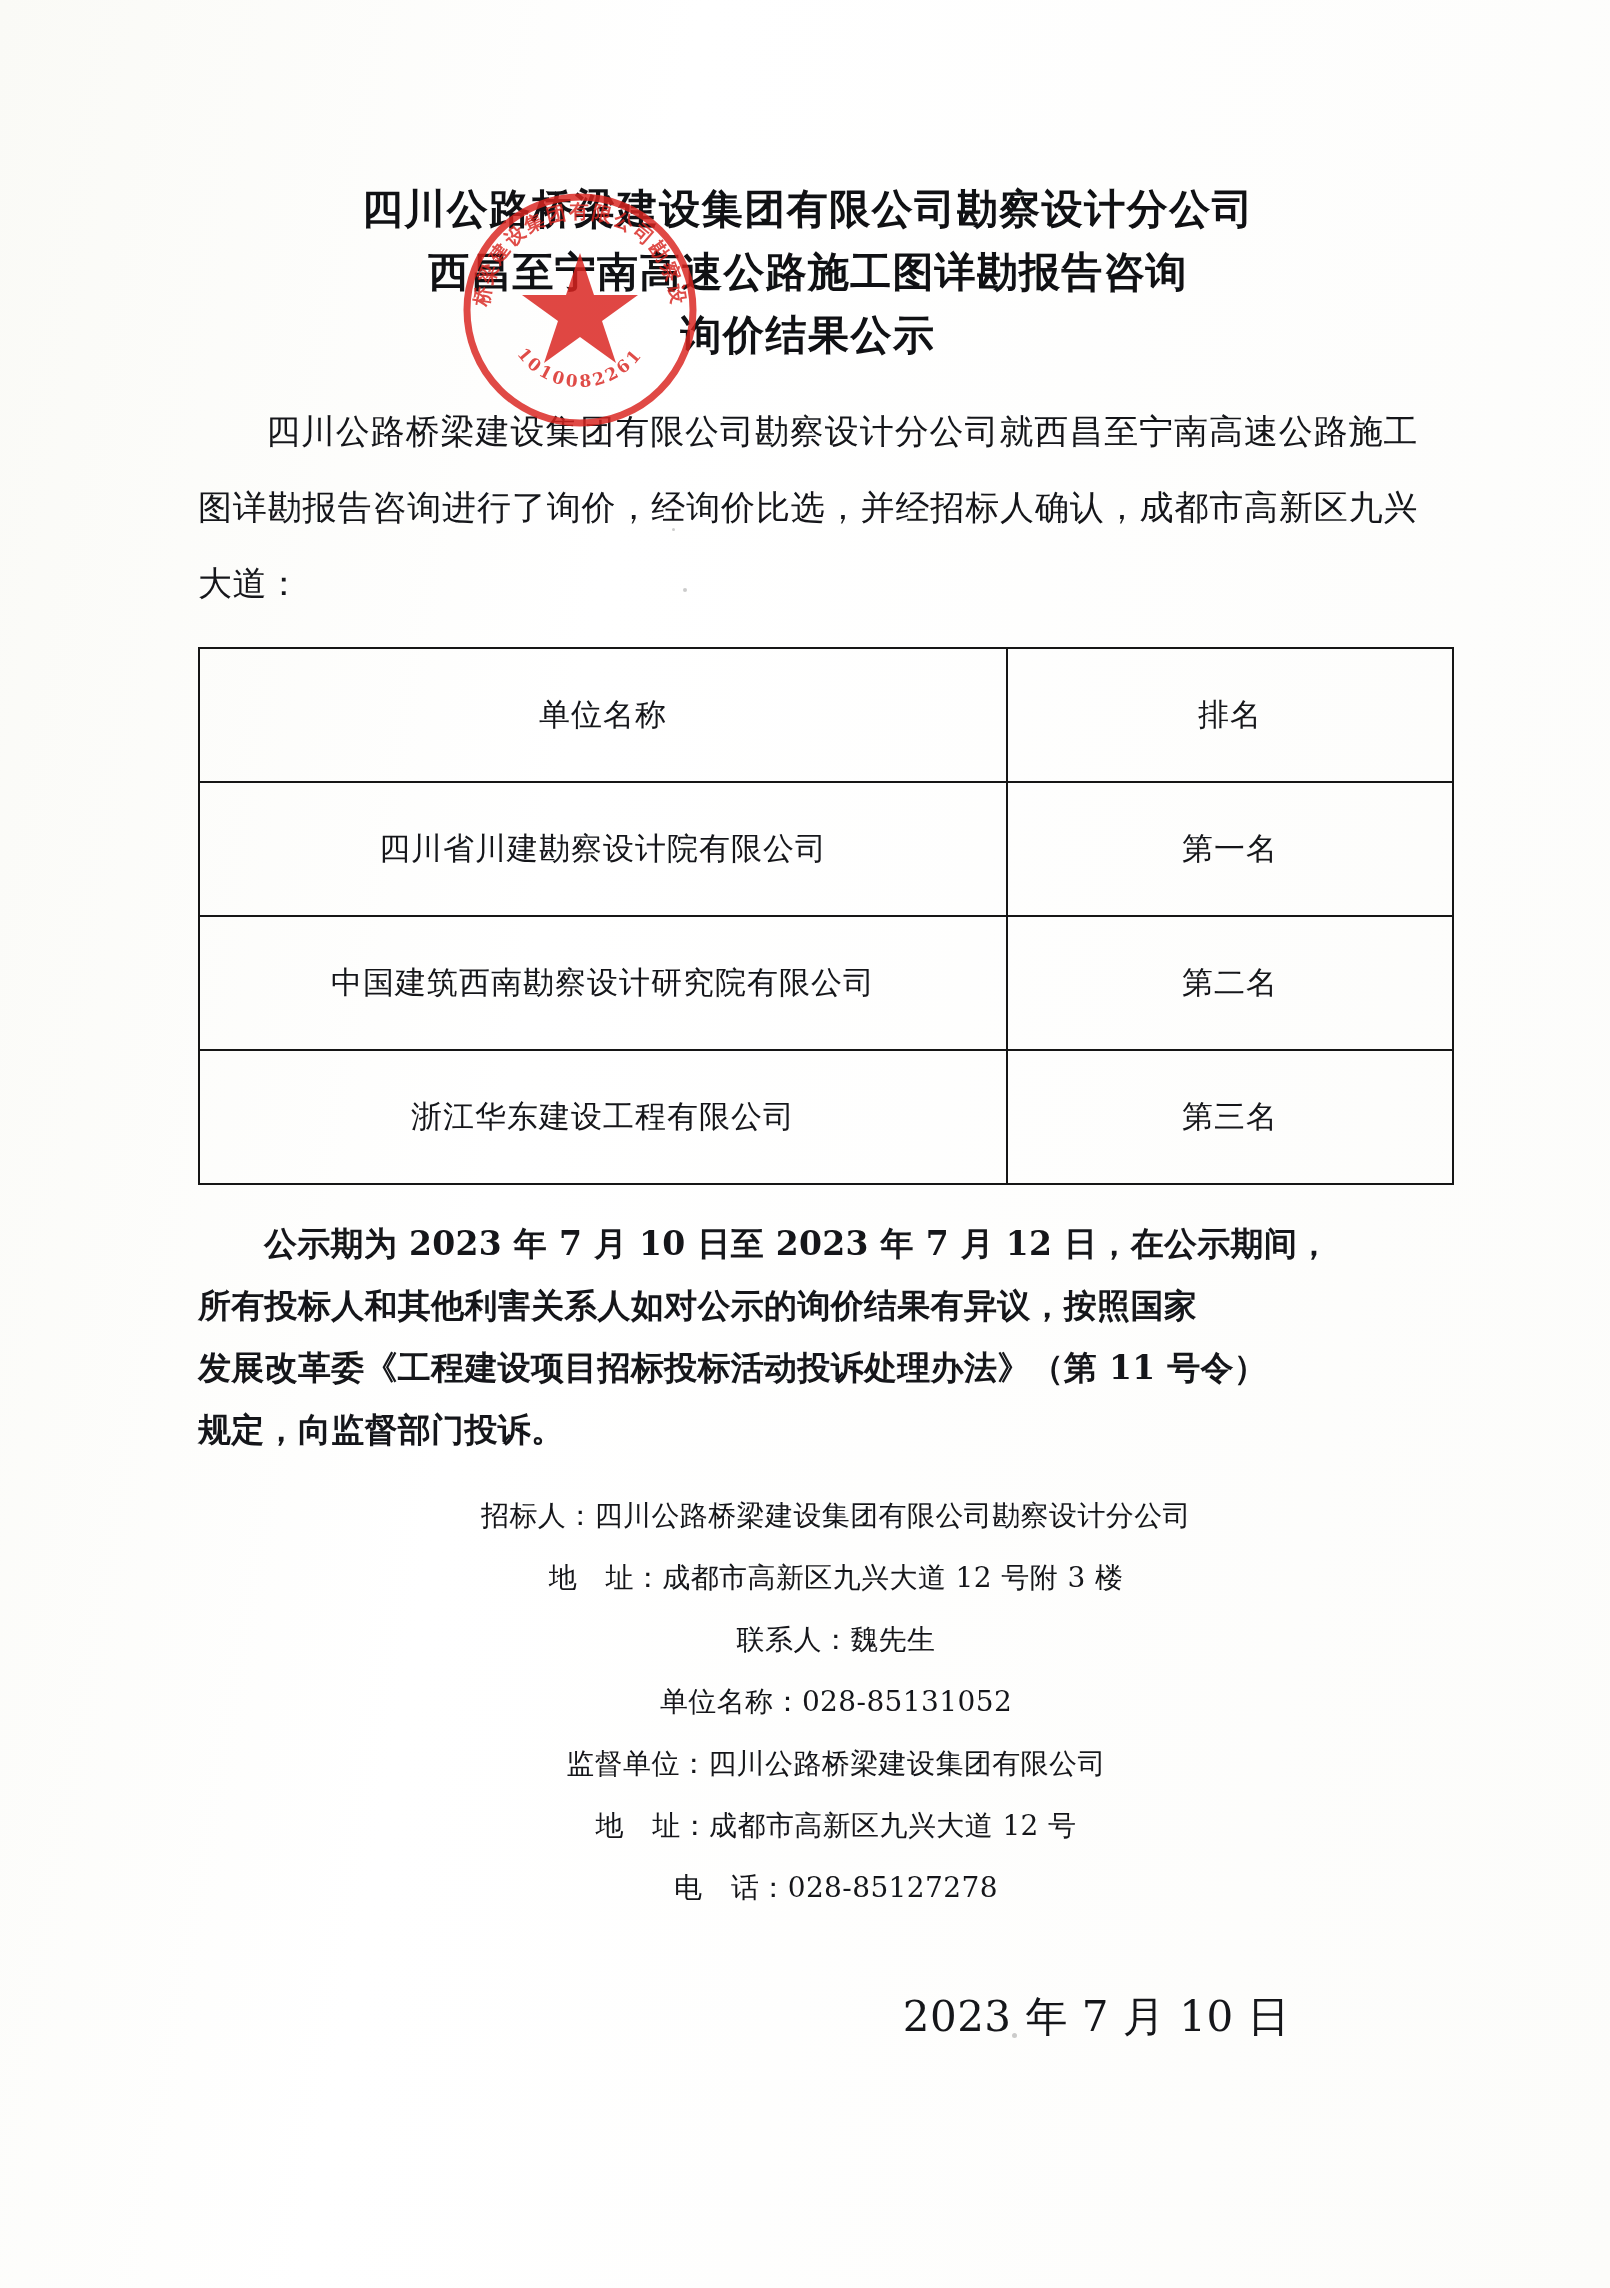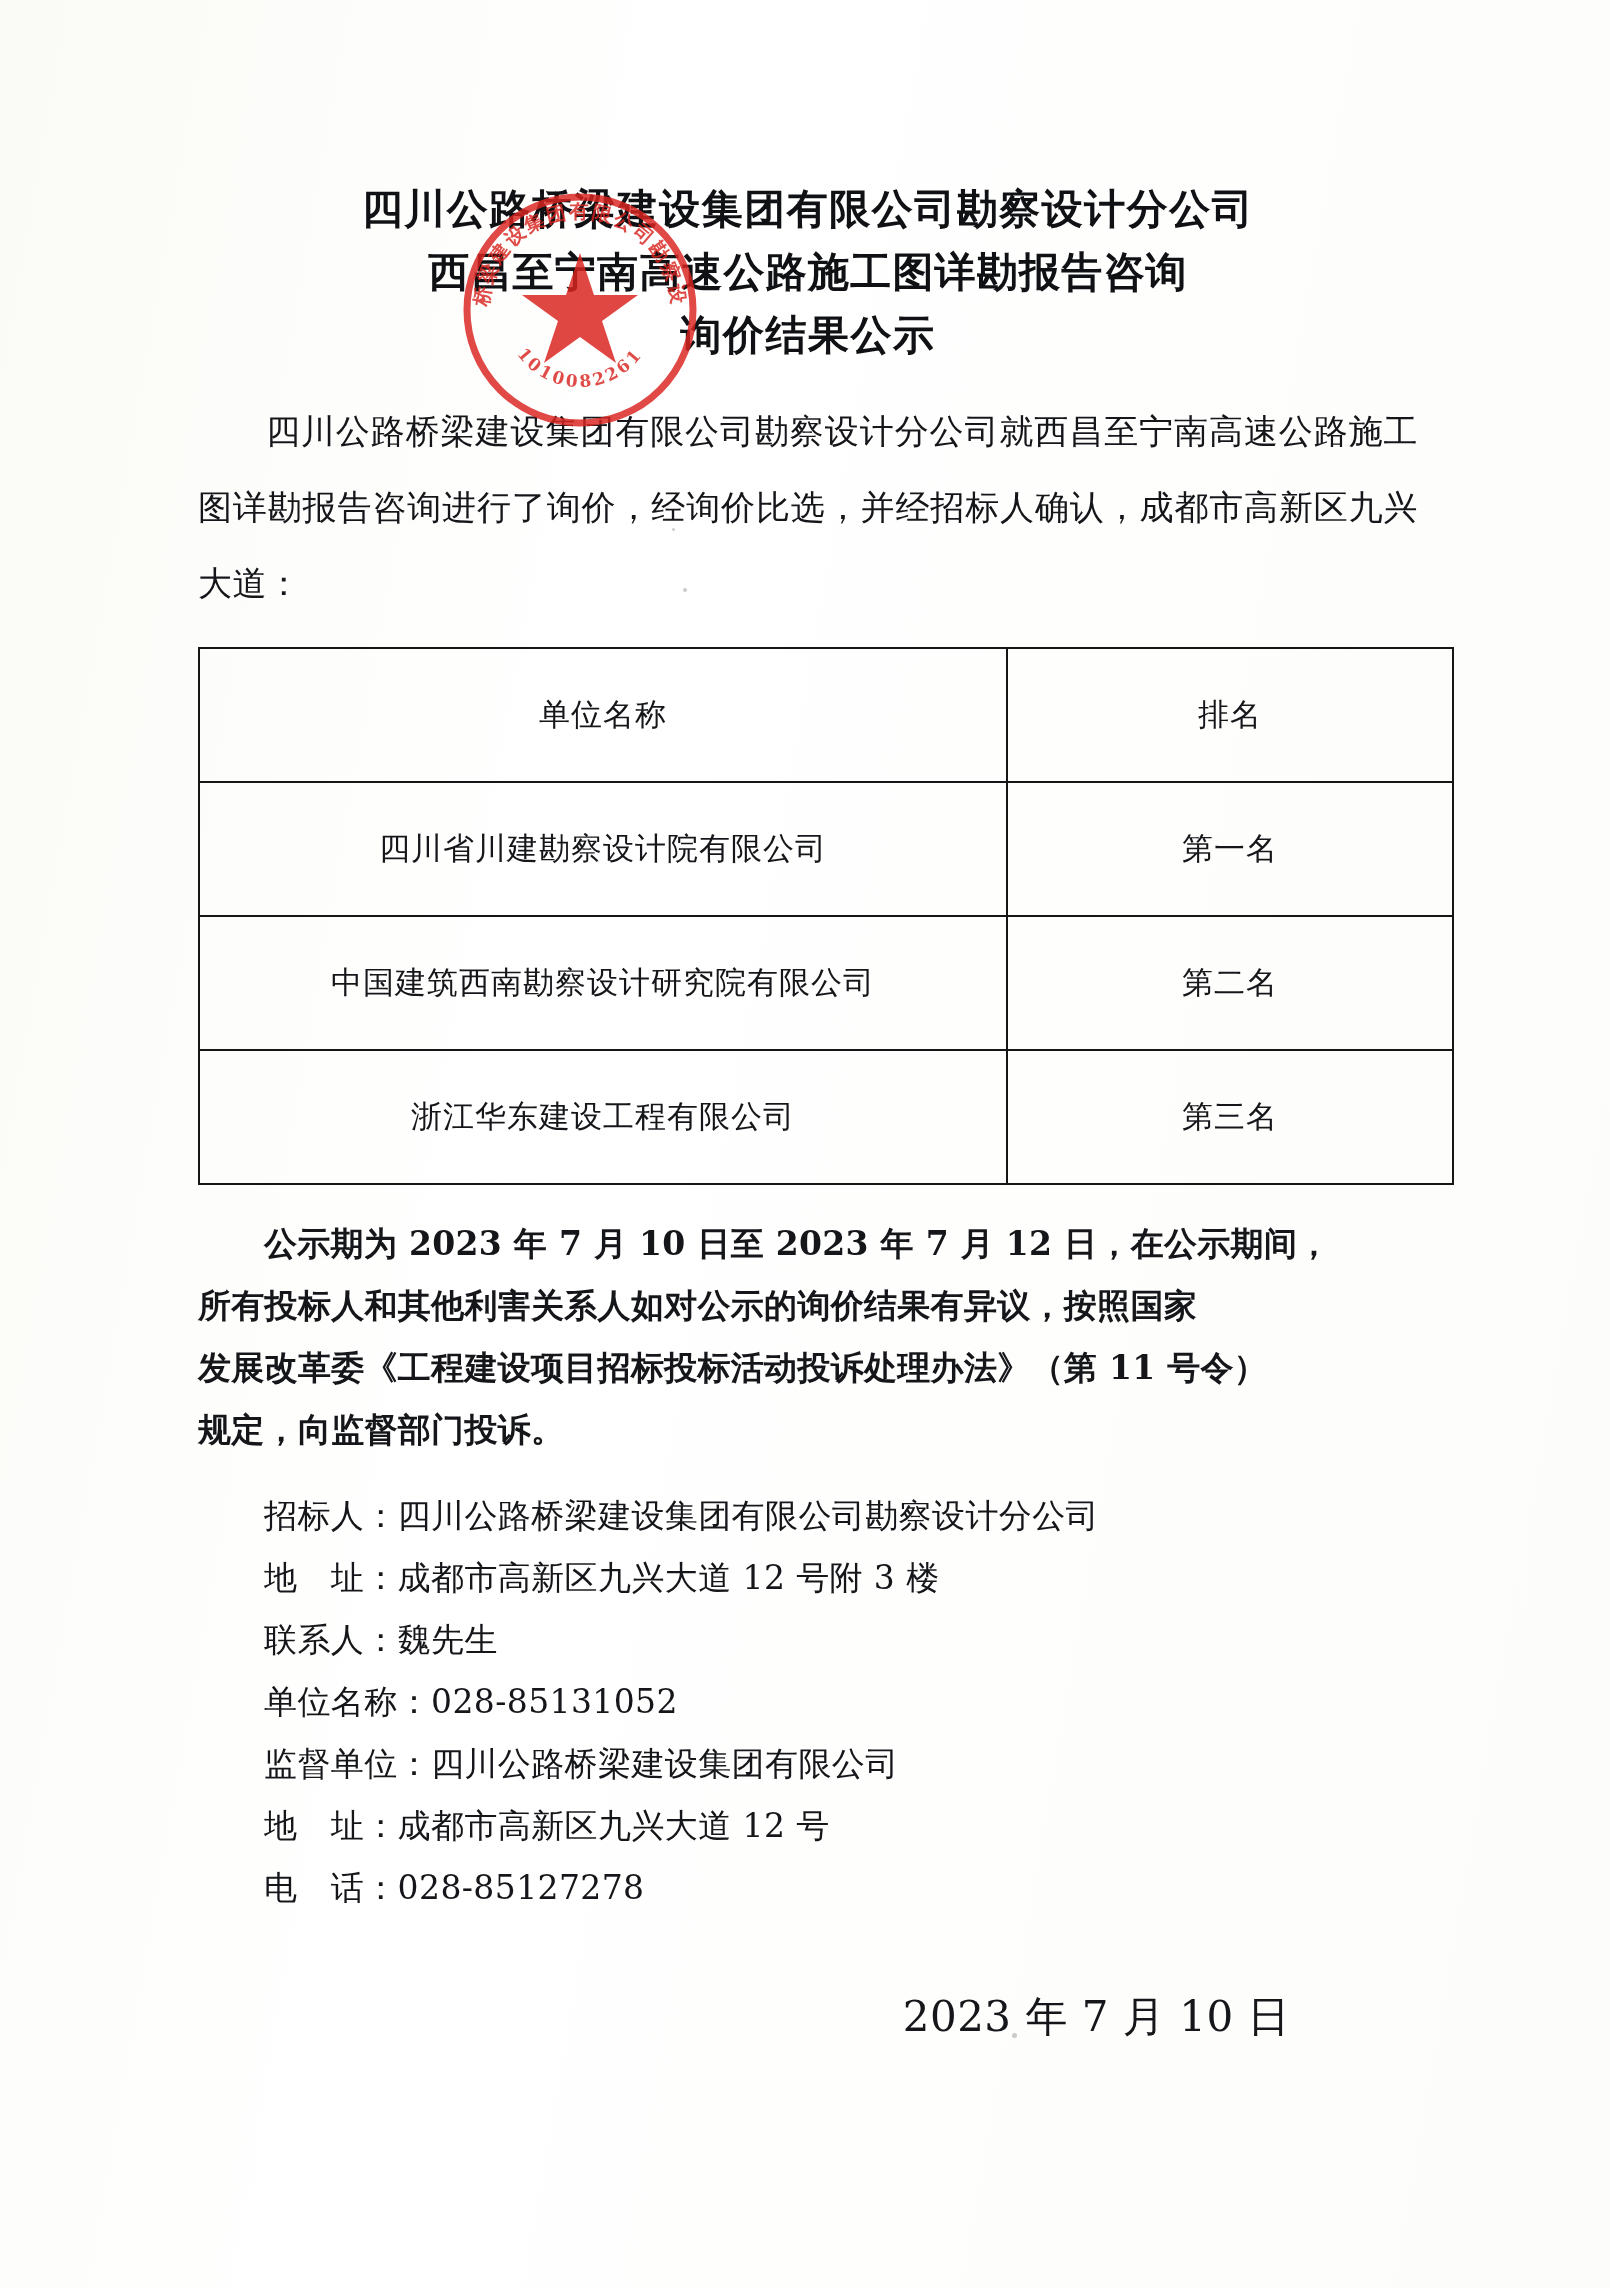--- a/index.html
+++ b/index.html
@@ -92,25 +92,26 @@
     line-height: 62px;
     letter-spacing: 0.3px;
   }
   .notice p.first { text-indent: 2em; }
 
   
   .contacts {
     margin-top: 24px;
   }
   .contacts .cline {
-    font-size: 33px;
+    font-size: 28px;
     line-height: 62px;
     text-indent: 2em;
     letter-spacing: 0.4px;
     white-space: nowrap;
+    text-align: center;
   }
   .lbl-pad { letter-spacing: 0.4px; }
 
   
   .doc-date {
     margin-top: 70px;
     text-align: right;
     padding-right: 128px;
     font-size: 42px;
     letter-spacing: 0.5px;

